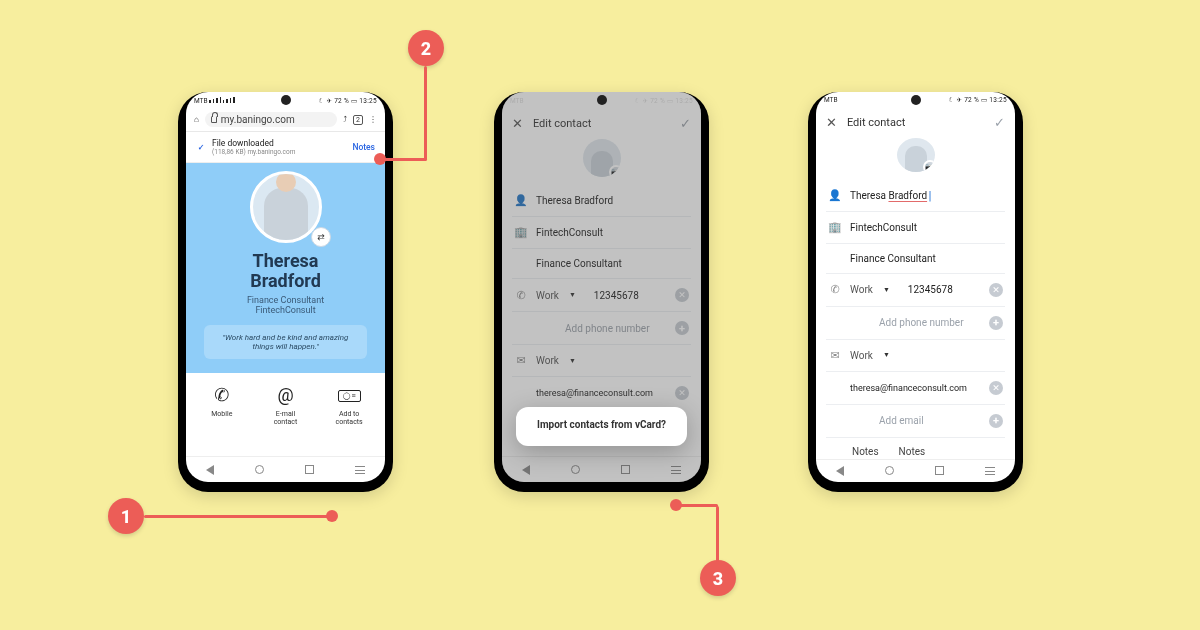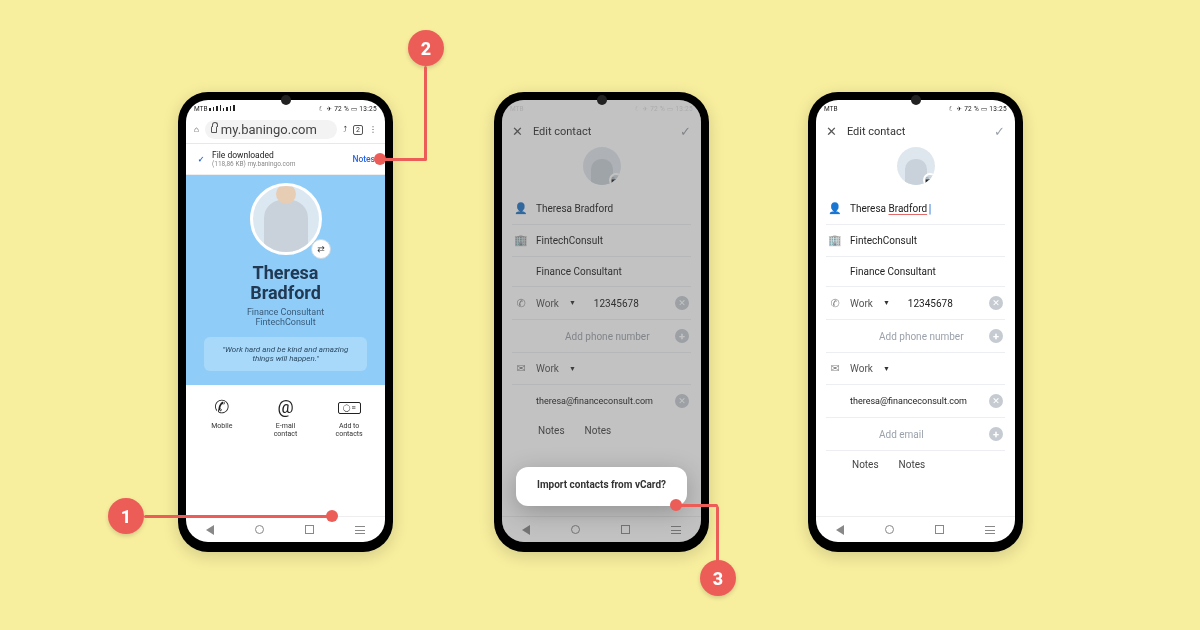--- a/index.html
+++ b/index.html
@@ -9,24 +9,24 @@
     height: 630px;
     font-family: -apple-system, BlinkMacSystemFont, "Segoe UI", Roboto, sans-serif;
     position: relative;
     overflow: hidden;
   }
   .stage { position: relative; width: 1200px; height: 630px; }
 
   .phone {
     position: absolute;
     width: 215px;
-    height: 460px;
+    height: 400px;
     background: #000;
     border-radius: 30px;
-    padding: 8px 8px 10px 8px;
+    padding: 0 8px 10px 8px;
     box-shadow: 0 4px 16px rgba(0,0,0,.15);
   }
   .phone .screen {
     background: #fff;
     width: 100%;
     height: 100%;
     border-radius: 22px;
     overflow: hidden;
     position: relative;
     display: flex;
@@ -47,21 +47,21 @@
   .statusbar .right { letter-spacing: .3px; }
   .statusbar .sigs { display:inline-flex; gap:2px; align-items:flex-end; }
   .bar { width:1.5px; background:#222; display:inline-block; }
   .b1{height:3px}.b2{height:4px}.b3{height:5px}.b4{height:6px}
 
   
   .browserbar {
     display:flex; align-items:center; gap:6px;
     padding: 4px 8px; font-size:8px; color:#333; border-bottom:1px solid #e8e8e8;
   }
-  .urlbox { flex:1; display:flex; align-items:center; gap:4px; background:#f3f3f3; border-radius:10px; padding:2px 6px; font-size:13px; color:#444; }
+  .urlbox { flex:1; display:flex; align-items:center; gap:4px; background:#f3f3f3; border-radius:10px; padding:2px 6px; font-size:10px; color:#444; }
   .lock { width:6px;height:7px;border:1px solid #555;border-radius:1.5px;border-top:none;position:relative;display:inline-block;}
   .lock::before{content:"";position:absolute;top:-4px;left:0px;width:4px;height:4px;border:1px solid #555;border-bottom:none;border-radius:3px 3px 0 0;}
   .toast {
     display:flex; align-items:center; gap:6px; padding:6px 10px; font-size:8px; border-bottom:1px solid #eee; background:#fff;
   }
   .toast .check { width:10px;height:10px;display:flex;align-items:center;justify-content:center;color:#2b66e2;font-weight:900;}
   .toast .meta { flex:1; }
   .toast .meta .t1 { font-size:8.5px; color:#222; }
   .toast .meta .t2 { font-size:6.5px; color:#888; }
   .toast .open { color:#2b66e2; font-size:8.5px; font-weight:500; }

